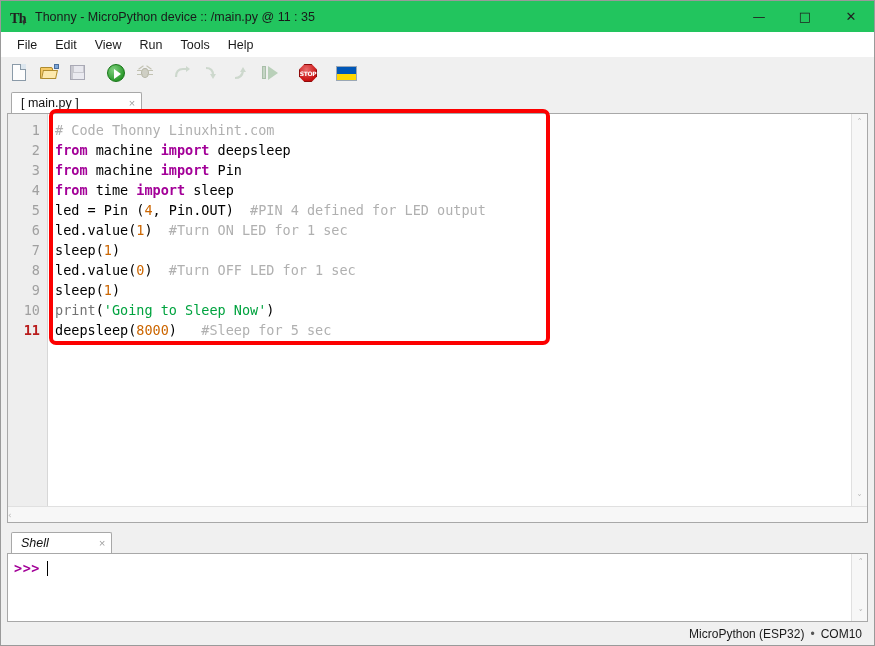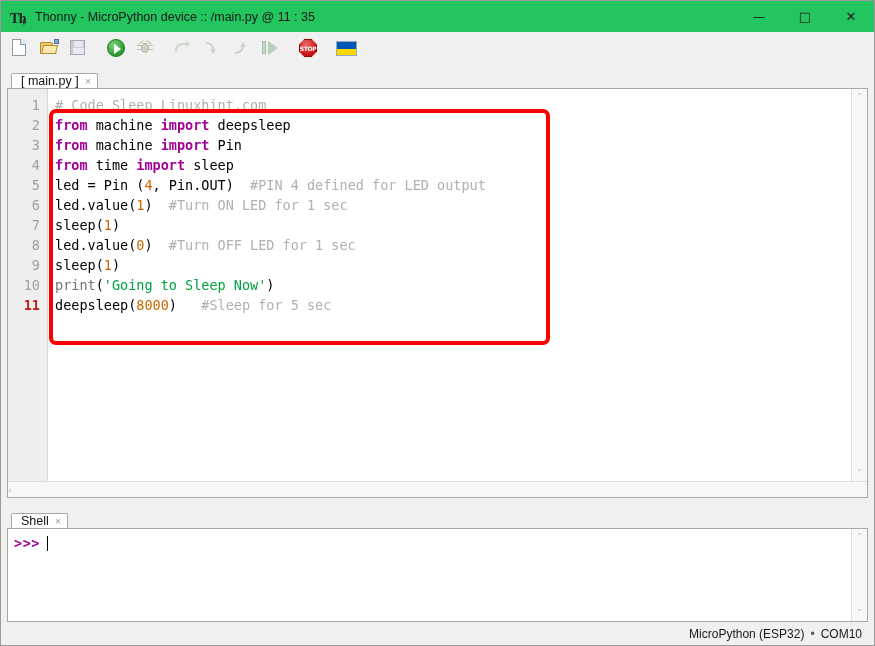--- a/index.html
+++ b/index.html
@@ -206,28 +206,29 @@
     display: flex; flex-direction: column;
     padding: 0 6px;
   }
   .tabstrip {
     height: 24px;
     display: flex; align-items: flex-end;
     padding-left: 4px;
     flex: 0 0 auto;
   }
   .tab {
-    height: 15px;
+    height: 21px;
     background: #ffffff;
     border: 1px solid #a8a8a8;
     border-bottom: none;
     display: flex; align-items: center;
     padding: 0 6px 0 9px;
     font-size: 12.5px; color: #111;
     border-radius: 2px 2px 0 0;
+    gap: 44px;
   }
   .tab .tabclose {
     margin-left: 6px; font-size: 11px; color: #a0a0a0;
   }
   .editor-body {
     height: 410px;
     background: #ffffff;
     border: 1px solid #a8a8a8;
     display: flex; flex-direction: column;
     position: relative;
@@ -294,20 +295,21 @@
     border-radius: 7px;
     pointer-events: none;
     z-index: 20;
   }
 
   
   .shell-area {
     flex: 1;
     display: flex; flex-direction: column;
     padding: 6px 6px 0 6px;
+    font-style: italic;
   }
   .shell-tabstrip {
     height: 24px;
     display: flex; align-items: flex-end;
     padding-left: 4px;
     flex: 0 0 auto;
   }
   .shell-body {
     flex: 1;
     background: #ffffff;
@@ -350,20 +352,28 @@
       <span class="th">Th</span><span class="cursor-arrow"></span>
     </div>
     <div class="title-text">Thonny  -  MicroPython device :: /main.py  @  11 : 35</div>
     <div class="wincontrols">
       <div>—</div>
       <div>□</div>
       <div class="wc-close">✕</div>
     </div>
   </div>
 
+  <div class="menubar">
+    <div class="mi">File</div>
+    <div class="mi">Edit</div>
+    <div class="mi">View</div>
+    <div class="mi">Run</div>
+    <div class="mi">Tools</div>
+    <div class="mi">Help</div>
+  </div>
 
   <div class="toolbar">
     <div class="tb-icon">
         <div class="ico-new"></div>
       </div>
     <div class="tb-icon">
       <div class="ico-open">
           <div class="back"></div>
           <div class="tip"></div>
           <div class="front"></div>
@@ -450,21 +460,21 @@
             <div>4</div>
             <div>5</div>
             <div>6</div>
             <div>7</div>
             <div>8</div>
             <div>9</div>
             <div>10</div>
             <div class="cur">11</div>
           </div>
         <div class="codearea" id="codearea">
-            <div class="codeline"><span class="cmt"># Code Sleep Linuxhint.com</span></div>
+            <div class="codeline"><span class="cmt"># Code Thonny Linuxhint.com</span></div>
             <div class="codeline"><span class="kw">from</span><span> machine </span><span class="kw">import</span><span> deepsleep</span></div>
             <div class="codeline"><span class="kw">from</span><span> machine </span><span class="kw">import</span><span> Pin</span></div>
             <div class="codeline"><span class="kw">from</span><span> time </span><span class="kw">import</span><span> sleep</span></div>
             <div class="codeline"><span>led = Pin (</span><span class="num">4</span><span>, Pin.OUT)  </span><span class="cmt">#PIN 4 defined for LED output</span></div>
             <div class="codeline"><span>led.value(</span><span class="num">1</span><span>)  </span><span class="cmt">#Turn ON LED for 1 sec</span></div>
             <div class="codeline"><span>sleep(</span><span class="num">1</span><span>)</span></div>
             <div class="codeline"><span>led.value(</span><span class="num">0</span><span>)  </span><span class="cmt">#Turn OFF LED for 1 sec</span></div>
             <div class="codeline"><span>sleep(</span><span class="num">1</span><span>)</span></div>
             <div class="codeline"><span class="bi">print</span><span>(</span><span class="str">'Going to Sleep Now'</span><span>)</span></div>
             <div class="codeline"><span>deepsleep(</span><span class="num">8000</span><span>)   </span><span class="cmt">#Sleep for 5 sec</span></div>

